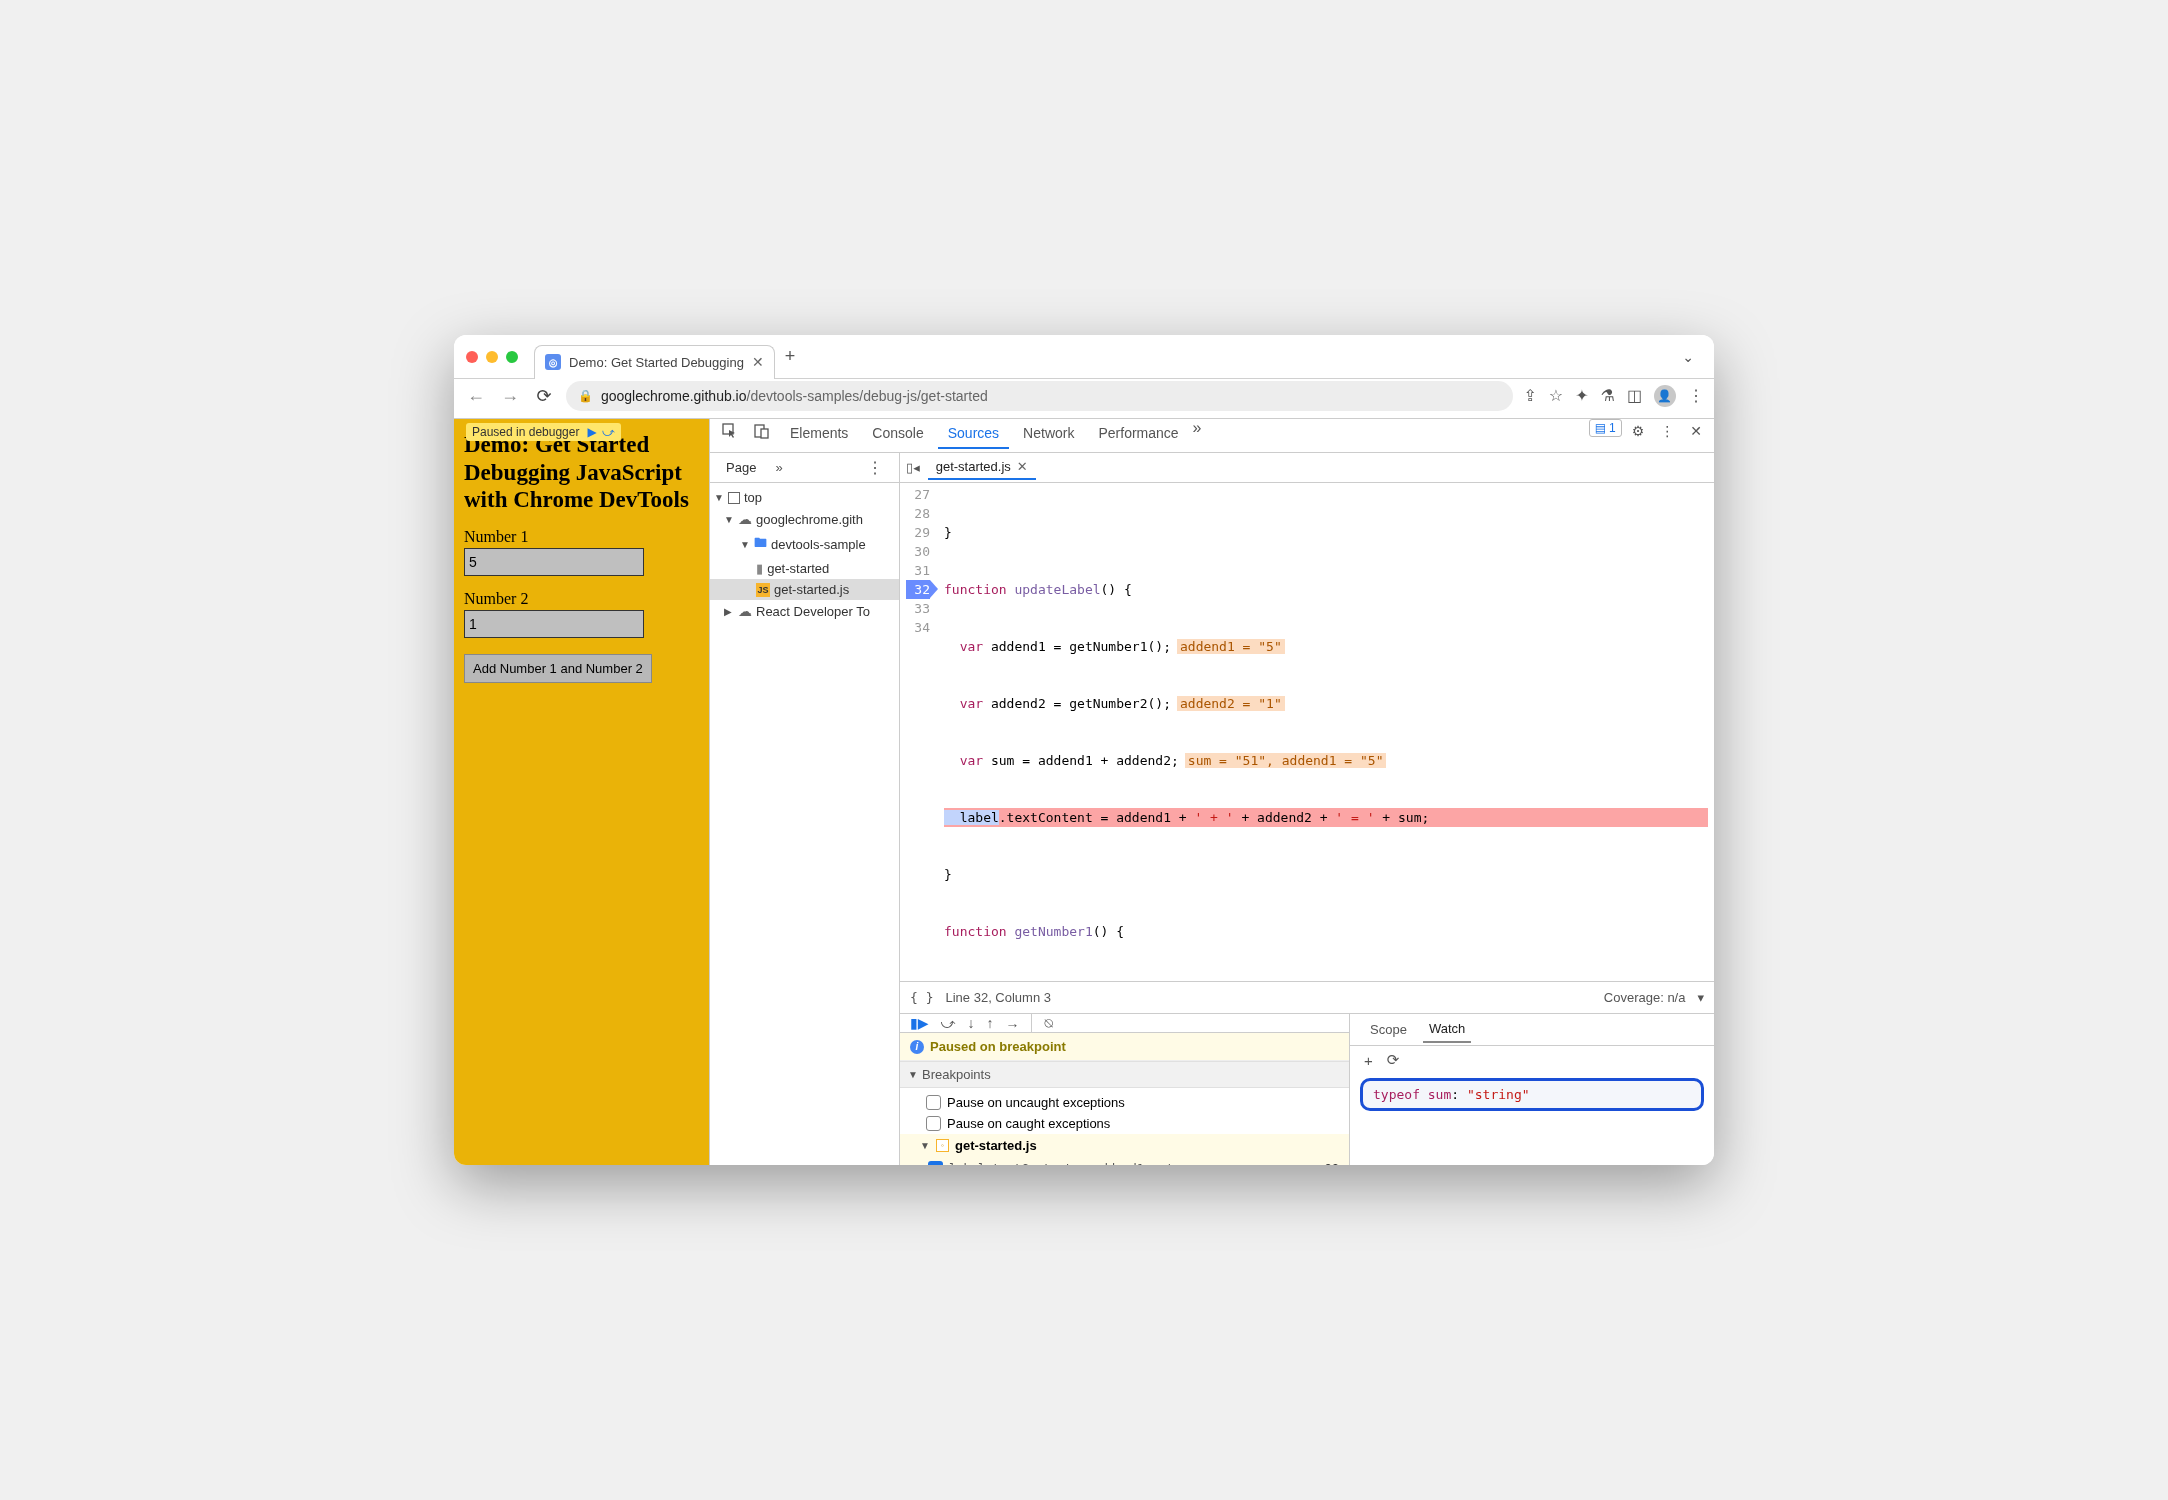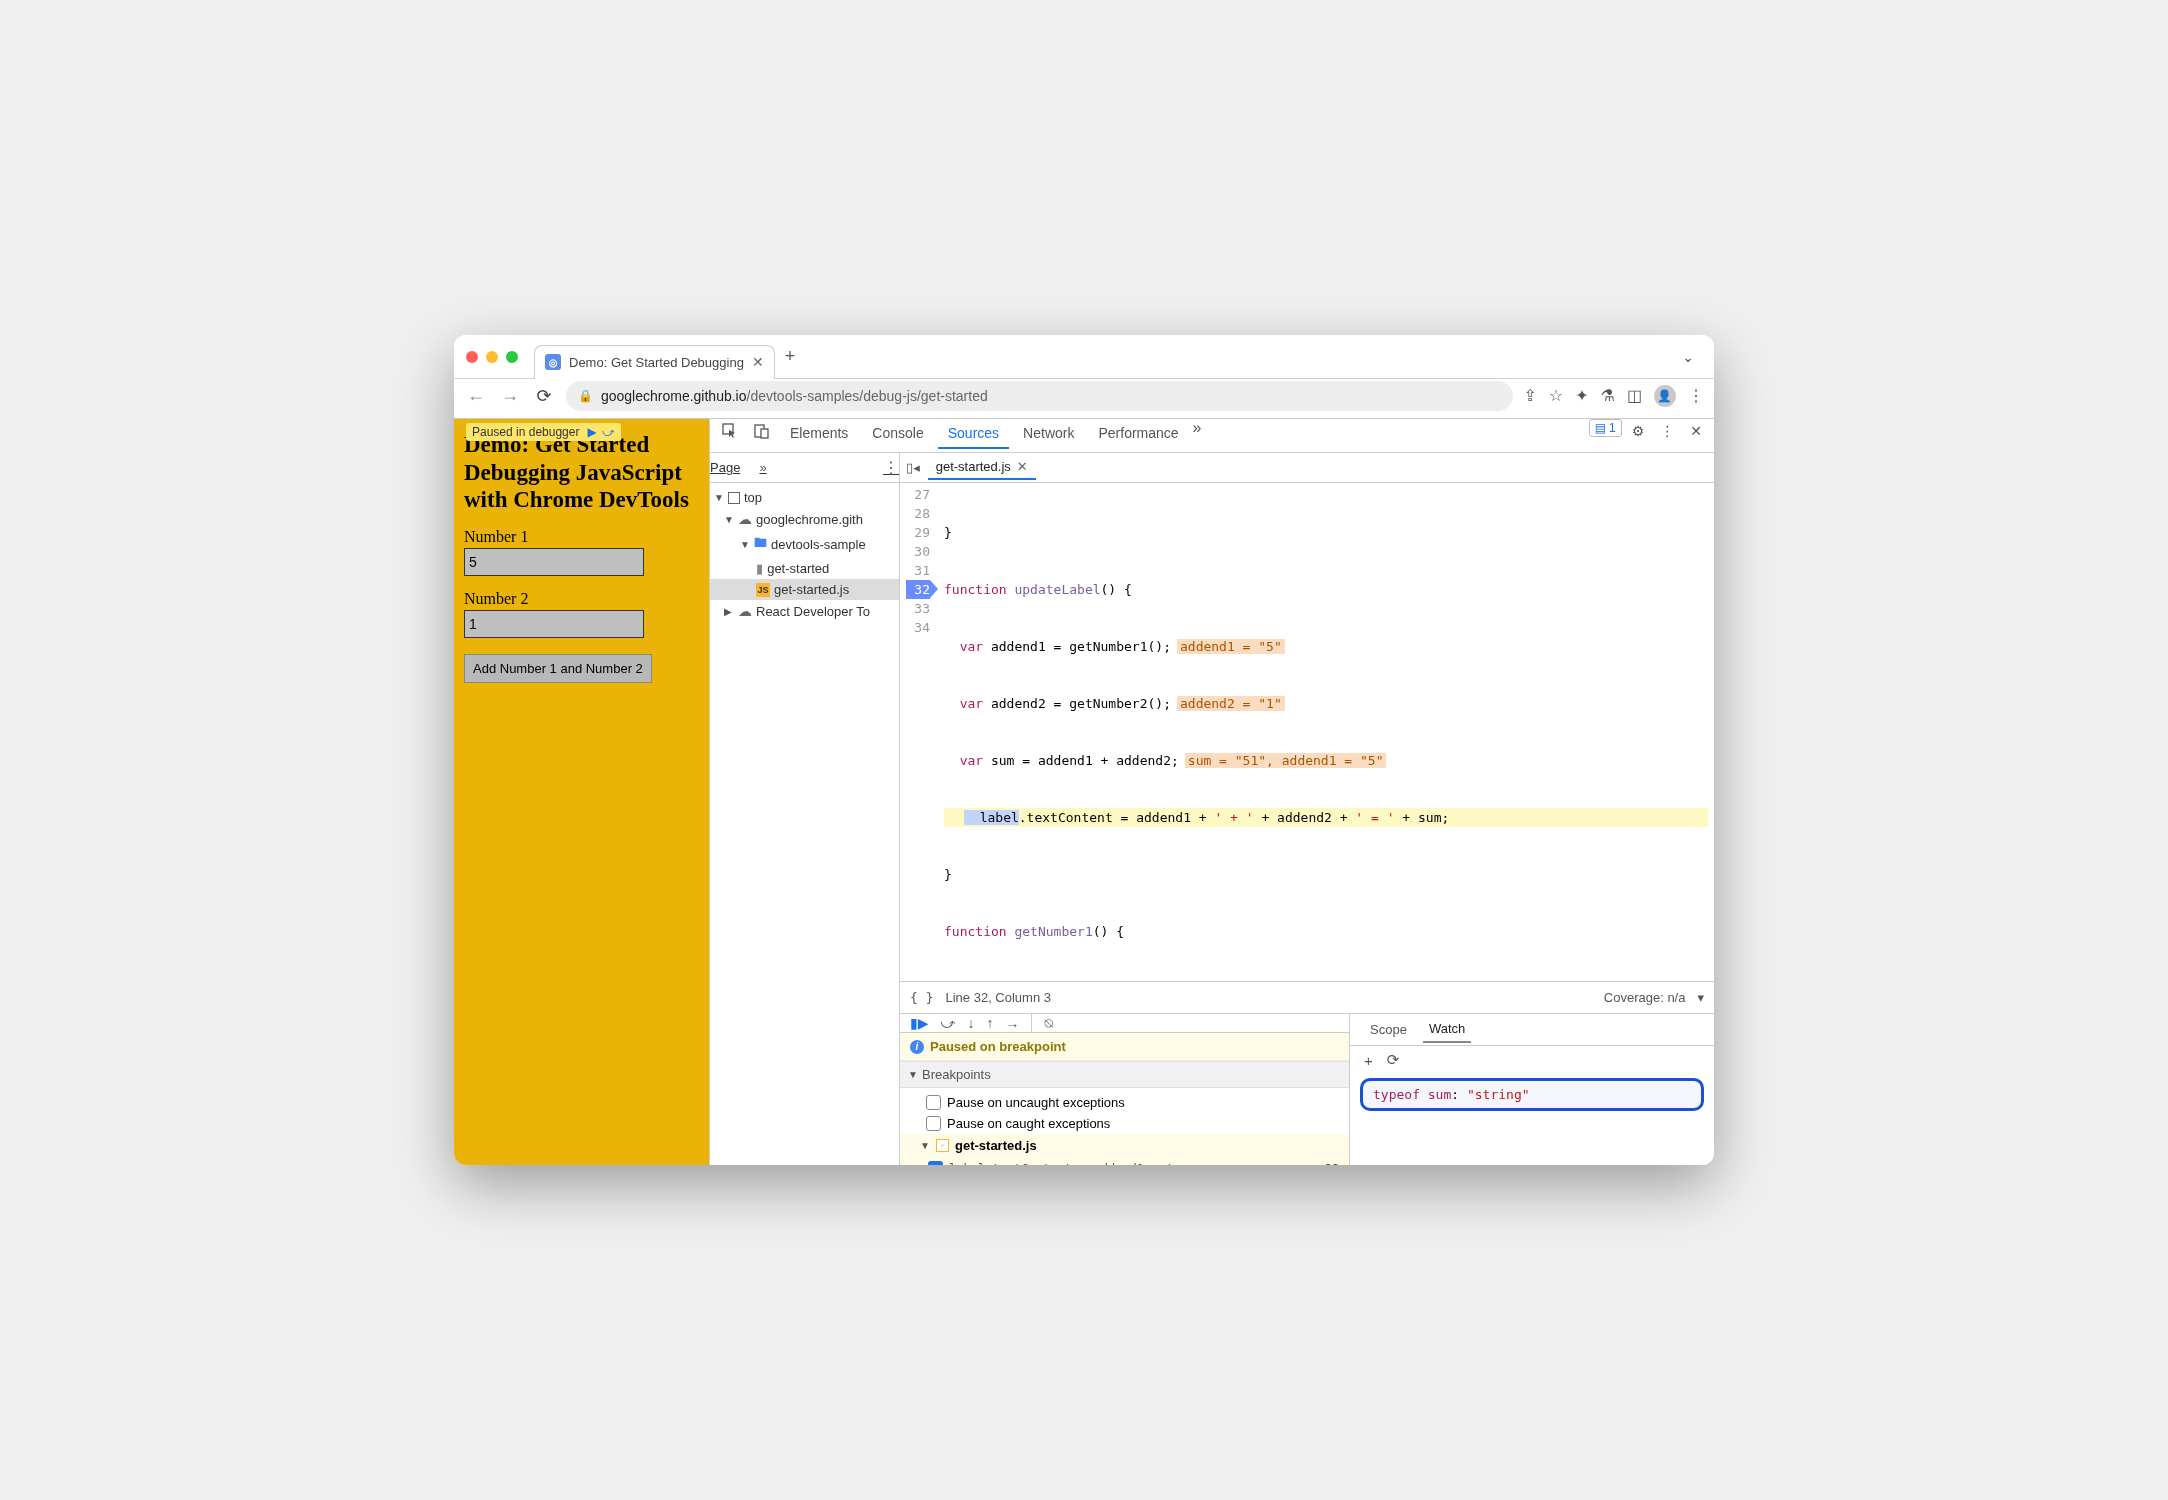--- a/index.html
+++ b/index.html
@@ -50,21 +50,21 @@
 .dt-tabs .tabitem { padding: 6px 10px; cursor: pointer; }
 .dt-tabs .tabitem.active { color: #1a73e8; border-bottom: 2px solid #1a73e8; }
 .dt-tabs .spacer { flex: 1; }
 .dt-tabs .more { font-size: 16px; }
 .dt-tabs .msgbadge { display:flex;align-items:center;gap:3px;color:#1a73e8;border:1px solid #bbb;border-radius:3px;padding:1px 5px;font-size:12px; }
 
 .dt-body { flex: 1; display: flex; overflow: hidden; }
 
 
 .navigator { width: 190px; border-right: 1px solid #ccc; display: flex; flex-direction: column; font-size: 13px; color: #333; }
-.nav-head { height: 30px; display: flex; align-items: center; border-bottom: 1px solid #ccc; padding: 0 0; gap: 19px; text-decoration: underline; }
+.nav-head { height: 30px; display: flex; align-items: center; border-bottom: 1px solid #ccc; padding: 0 16px; gap: 19px; }
 .nav-head .pg { font-size: 13px; }
 .nav-head .chevrons { font-size: 13px; color: #555; }
 .nav-head .dots { margin-left: auto; font-size: 16px; color: #555; cursor: pointer; }
 .tree { padding: 4px 0; overflow: hidden; }
 .tree-item { display: flex; align-items: center; gap: 4px; padding: 3px 4px; white-space: nowrap; cursor: pointer; }
 .tree-item.l1 { padding-left: 4px; }
 .tree-item.l2 { padding-left: 14px; }
 .tree-item.l3 { padding-left: 30px; }
 .tree-item.l4 { padding-left: 46px; }
 .tree-item.selected { background: #dcdcdc; }
@@ -81,21 +81,21 @@
 .editor-tabs .panic { font-size: 13px; color: #555; cursor:pointer; }
 .edtab { display: flex; align-items: center; gap: 6px; padding: 4px 8px; border-bottom: 2px solid #1a73e8; color: #222; }
 .edtab .close { color: #666; font-size: 13px; }
 .code-area { flex: 0 0 auto; display: flex; font-family: Menlo, monospace; font-size: 13px; line-height: 19px; overflow: hidden; }
 .gutter { background: #fff; color: #999; text-align: right; padding: 2px 8px 2px 6px; min-width: 38px; }
 .gutter .ln { height: 19px; }
 .gutter .ln.current { background: #698cfe; color: #fff; position: relative; }
 .gutter .ln.current::after { content:''; position:absolute; right:-8px; top:0; border-top:9.5px solid transparent; border-bottom:9.5px solid transparent; border-left:8px solid #698cfe; }
 .code { flex: 1; padding: 2px 6px; white-space: pre; overflow-x: auto; }
 .code .line { height: 19px; }
-.code .line.current { background: #fef9c3; padding-left: 20px; }
+.code .line.current { background: #fca5a5; }
 .code .line.current .hl { background: #c2d4fc; }
 .kw { color: #a71d5d; }
 .fn { color: #795da3; }
 .str { color: #c41a16; }
 .inline-val { background: #fcdcc1; color: #aa5500; padding: 0 3px; margin-left: 6px; }
 .code-status { height: 32px; border-top: 1px solid #ccc; display: flex; align-items: center; padding: 0 10px; font-size: 13px; color: #555; gap: 12px; }
 .code-status .spacer { flex: 1; }
 .code-status .brace { font-family: Menlo, monospace; }
 
 

